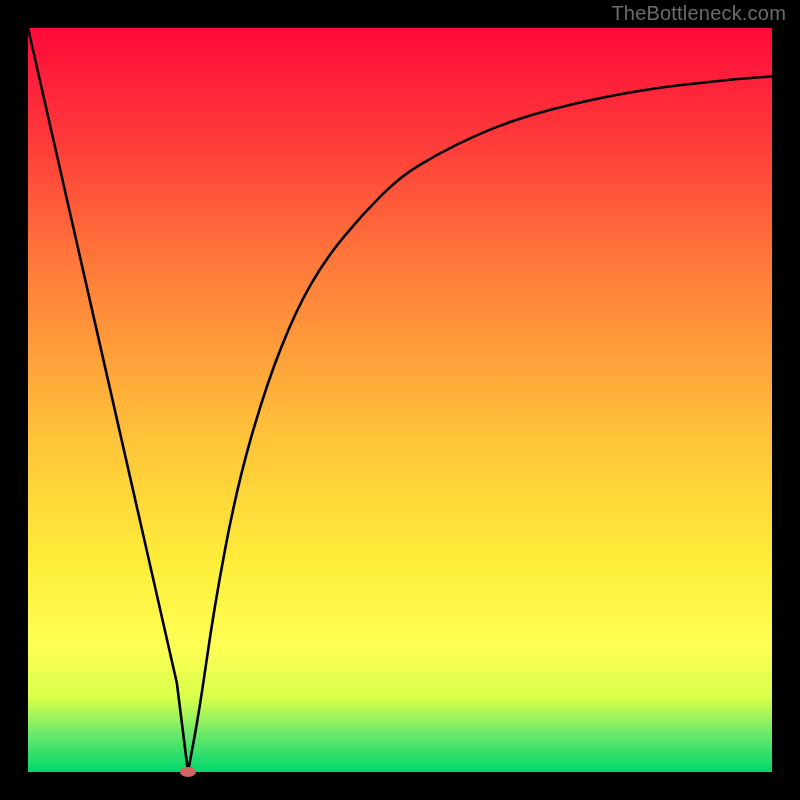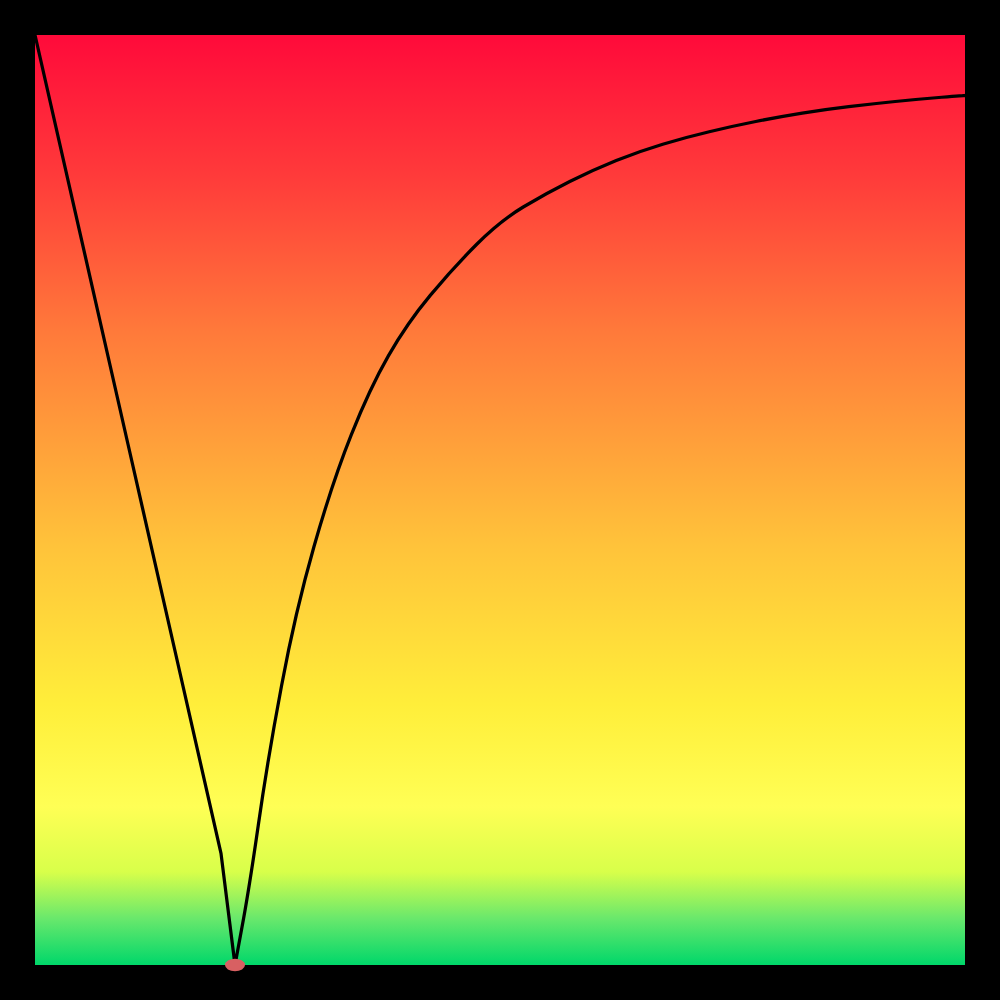--- a/index.html
+++ b/index.html
@@ -50,13 +50,14 @@
 
     <rect x="0" y="0" width="800" height="800" fill="#000"></rect>
 
     <rect x="28" y="28" width="744" height="744" fill="url(#bg-grad)"></rect>
 
     <path id="curve-path" d="M 28.0 28.0 L 65.2 191.7 L 102.4 355.4 L 139.6 519.0 L 176.8 682.7 L 188.0 772.0 Q 188.0 772.0 193.5 742.2 Q 199.1 712.5 206.6 660.4 Q 214.0 608.3 225.2 548.8 Q 236.3 489.3 251.2 437.2 Q 266.1 385.1 281.0 347.9 Q 295.8 310.7 310.7 284.7 Q 325.6 258.6 344.2 236.3 Q 362.8 214.0 381.4 195.4 Q 400.0 176.8 418.6 165.6 Q 437.2 154.5 455.8 145.2 Q 474.4 135.9 493.0 128.4 Q 511.6 121.0 530.2 115.4 Q 548.8 109.8 567.4 105.4 Q 586.0 100.9 604.6 97.2 Q 623.2 93.5 641.8 90.5 Q 660.4 87.5 679.0 85.3 Q 697.6 83.1 716.2 81.2 Q 734.8 79.3 753.4 77.8 T 772.0 76.4" fill="none" stroke="#000" stroke-width="2.6" stroke-linecap="round" stroke-linejoin="round"></path>
 
     <ellipse id="min-marker" cx="188.0" cy="772.0" rx="8" ry="5" fill="#d86062"></ellipse>
   </svg>
 
+  <div class="watermark">TheBottleneck.com</div>
 </div>
 
 </body></html>

